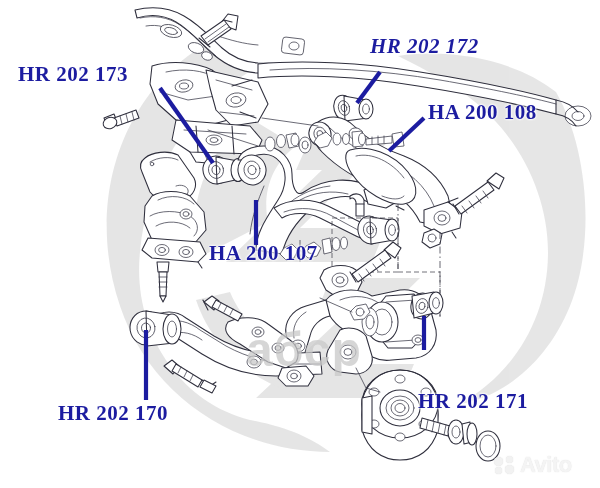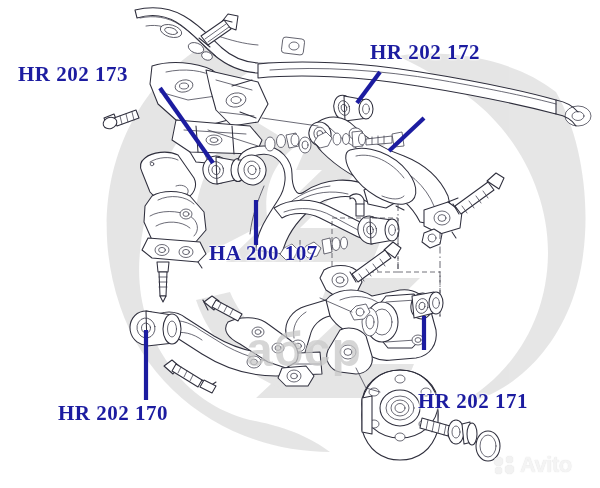--- a/index.html
+++ b/index.html
@@ -505,22 +505,23 @@
       <line class="lead" x1="256" y1="200" x2="256" y2="245"></line>
       <line class="lead" x1="424" y1="316" x2="424" y2="350"></line>
       <line class="lead" x1="146" y1="330" x2="146" y2="400"></line>
     </g>
   </svg>
 
   <div class="wm-text" id="wm-abcp">абср</div>
 
   <div class="part-label" style="left:18px; top:64px;text-align:right;">HR 202 173</div>
 
-  <div class="part-label" style="left:370px; top:42px;">HR 202 172</div>
-
+  <div class="part-label" style="left:370px; top:36px;font-style:italic;">HR 202 172</div>
+
+  <div class="part-label" style="left:428px; top:102px;">HA 200 108</div>
 
   <div class="part-label" style="left:173px; top:243px;margin-left:36px;">HA 200 107</div>
 
   <div class="part-label" style="left:418px; top:351px;margin-top:40px;">HR 202 171</div>
 
   <div class="part-label" style="left:58px; top:403px;">HR 202 170</div>
 
   <div id="avito-logo">
     <span id="avito-dots">
       <i class="d1"></i>

